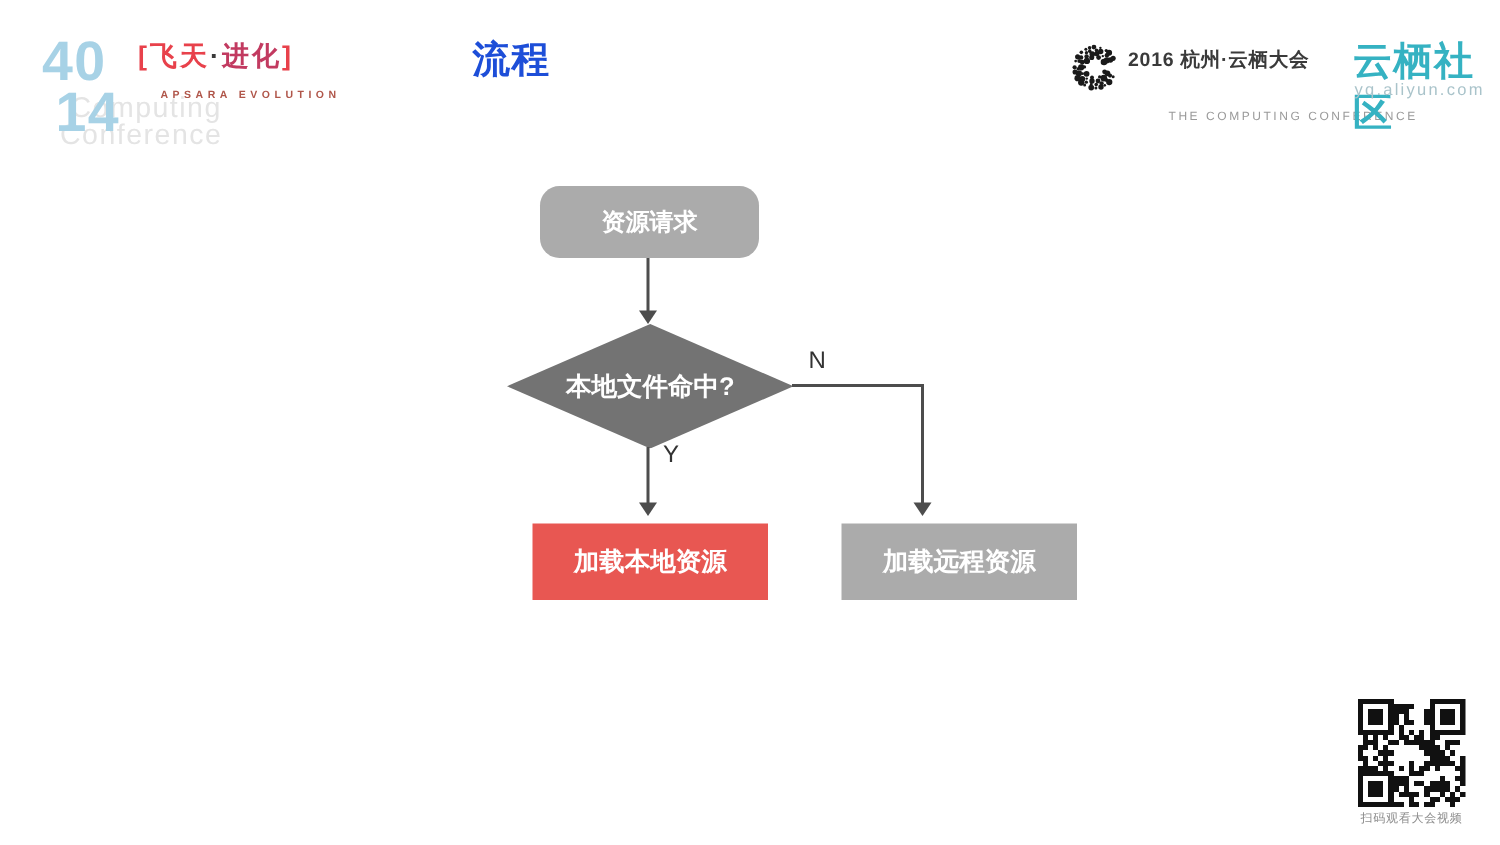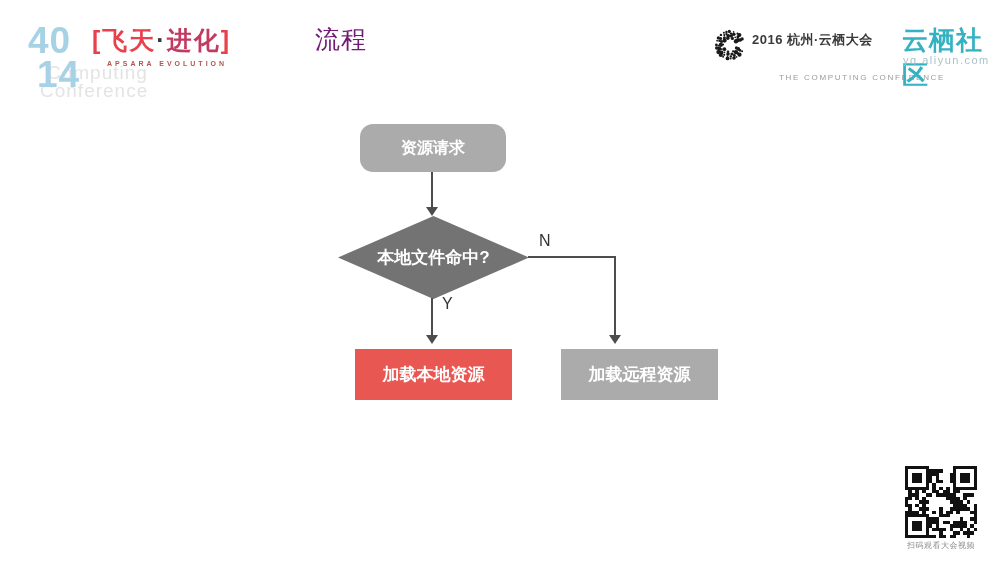--- a/index.html
+++ b/index.html
@@ -7,35 +7,35 @@
   body { font-family: "Liberation Sans", "DejaVu Sans", sans-serif; }
   .slide {
     position: relative; width: 1000px; height: 563px;
     background: #ffffff; overflow: hidden;
   }
   .abs { position: absolute; }
 
   
   .wm { color: #e4e4e4; font-size: 19px; font-weight: 400; letter-spacing: 1px; z-index: 1; }
   .year { color: #a7d2e6; font-size: 37px; font-weight: 700; line-height: 1; letter-spacing: 1px; z-index: 2; }
-  .brand-cn { font-size: 25px; font-weight: 700; letter-spacing: 2px; line-height: 1; z-index: 2; }
+  .brand-cn { font-size: 18px; font-weight: 700; letter-spacing: 2px; line-height: 1; z-index: 2; }
   .brand-cn .br { color: #e8414b; }
   .brand-cn .p1 { color: #e8414b; }
   .brand-cn .dot { color: #3a3a3a; }
   .brand-cn .p2 { color: #c23a60; }
   .brand-sub { font-size: 7px; font-weight: 700; letter-spacing: 3px; color: #b0564a; z-index: 2; }
 
   
   .conf-title { font-size: 13px; font-weight: 600; color: #3a3a3a; letter-spacing: 0.5px; }
   .conf-sub { font-size: 8px; color: #9a9a9a; letter-spacing: 1.7px; }
   .community { font-size: 26px; font-weight: 700; color: #35b2c2; letter-spacing: 1px; }
   .community-url { font-size: 11px; color: #a9c3ca; letter-spacing: 1.5px; }
 
   
-  .page-title { font-size: 25px; font-weight: 400; color: #701a75; letter-spacing: 1px; }
+  .page-title { font-size: 25px; font-weight: 700; color: #1d4ed8; letter-spacing: 1px; }
 
   
   .node { display: flex; align-items: center; justify-content: center;
           color: #ffffff; font-weight: 700; text-align: center; }
   .node-start   { left: 360px; top: 124px; width: 146px; height: 48px;
                   background: #ababab; border-radius: 13px; font-size: 16px; }
   .node-diamond { left: 338px; top: 216px; width: 191px; height: 83px;
                   background: #737373; font-size: 17px;
                   clip-path: polygon(50% 0%, 100% 50%, 50% 100%, 0% 50%); }
   .node-local   { left: 355px; top: 349px; width: 157px; height: 51px;

